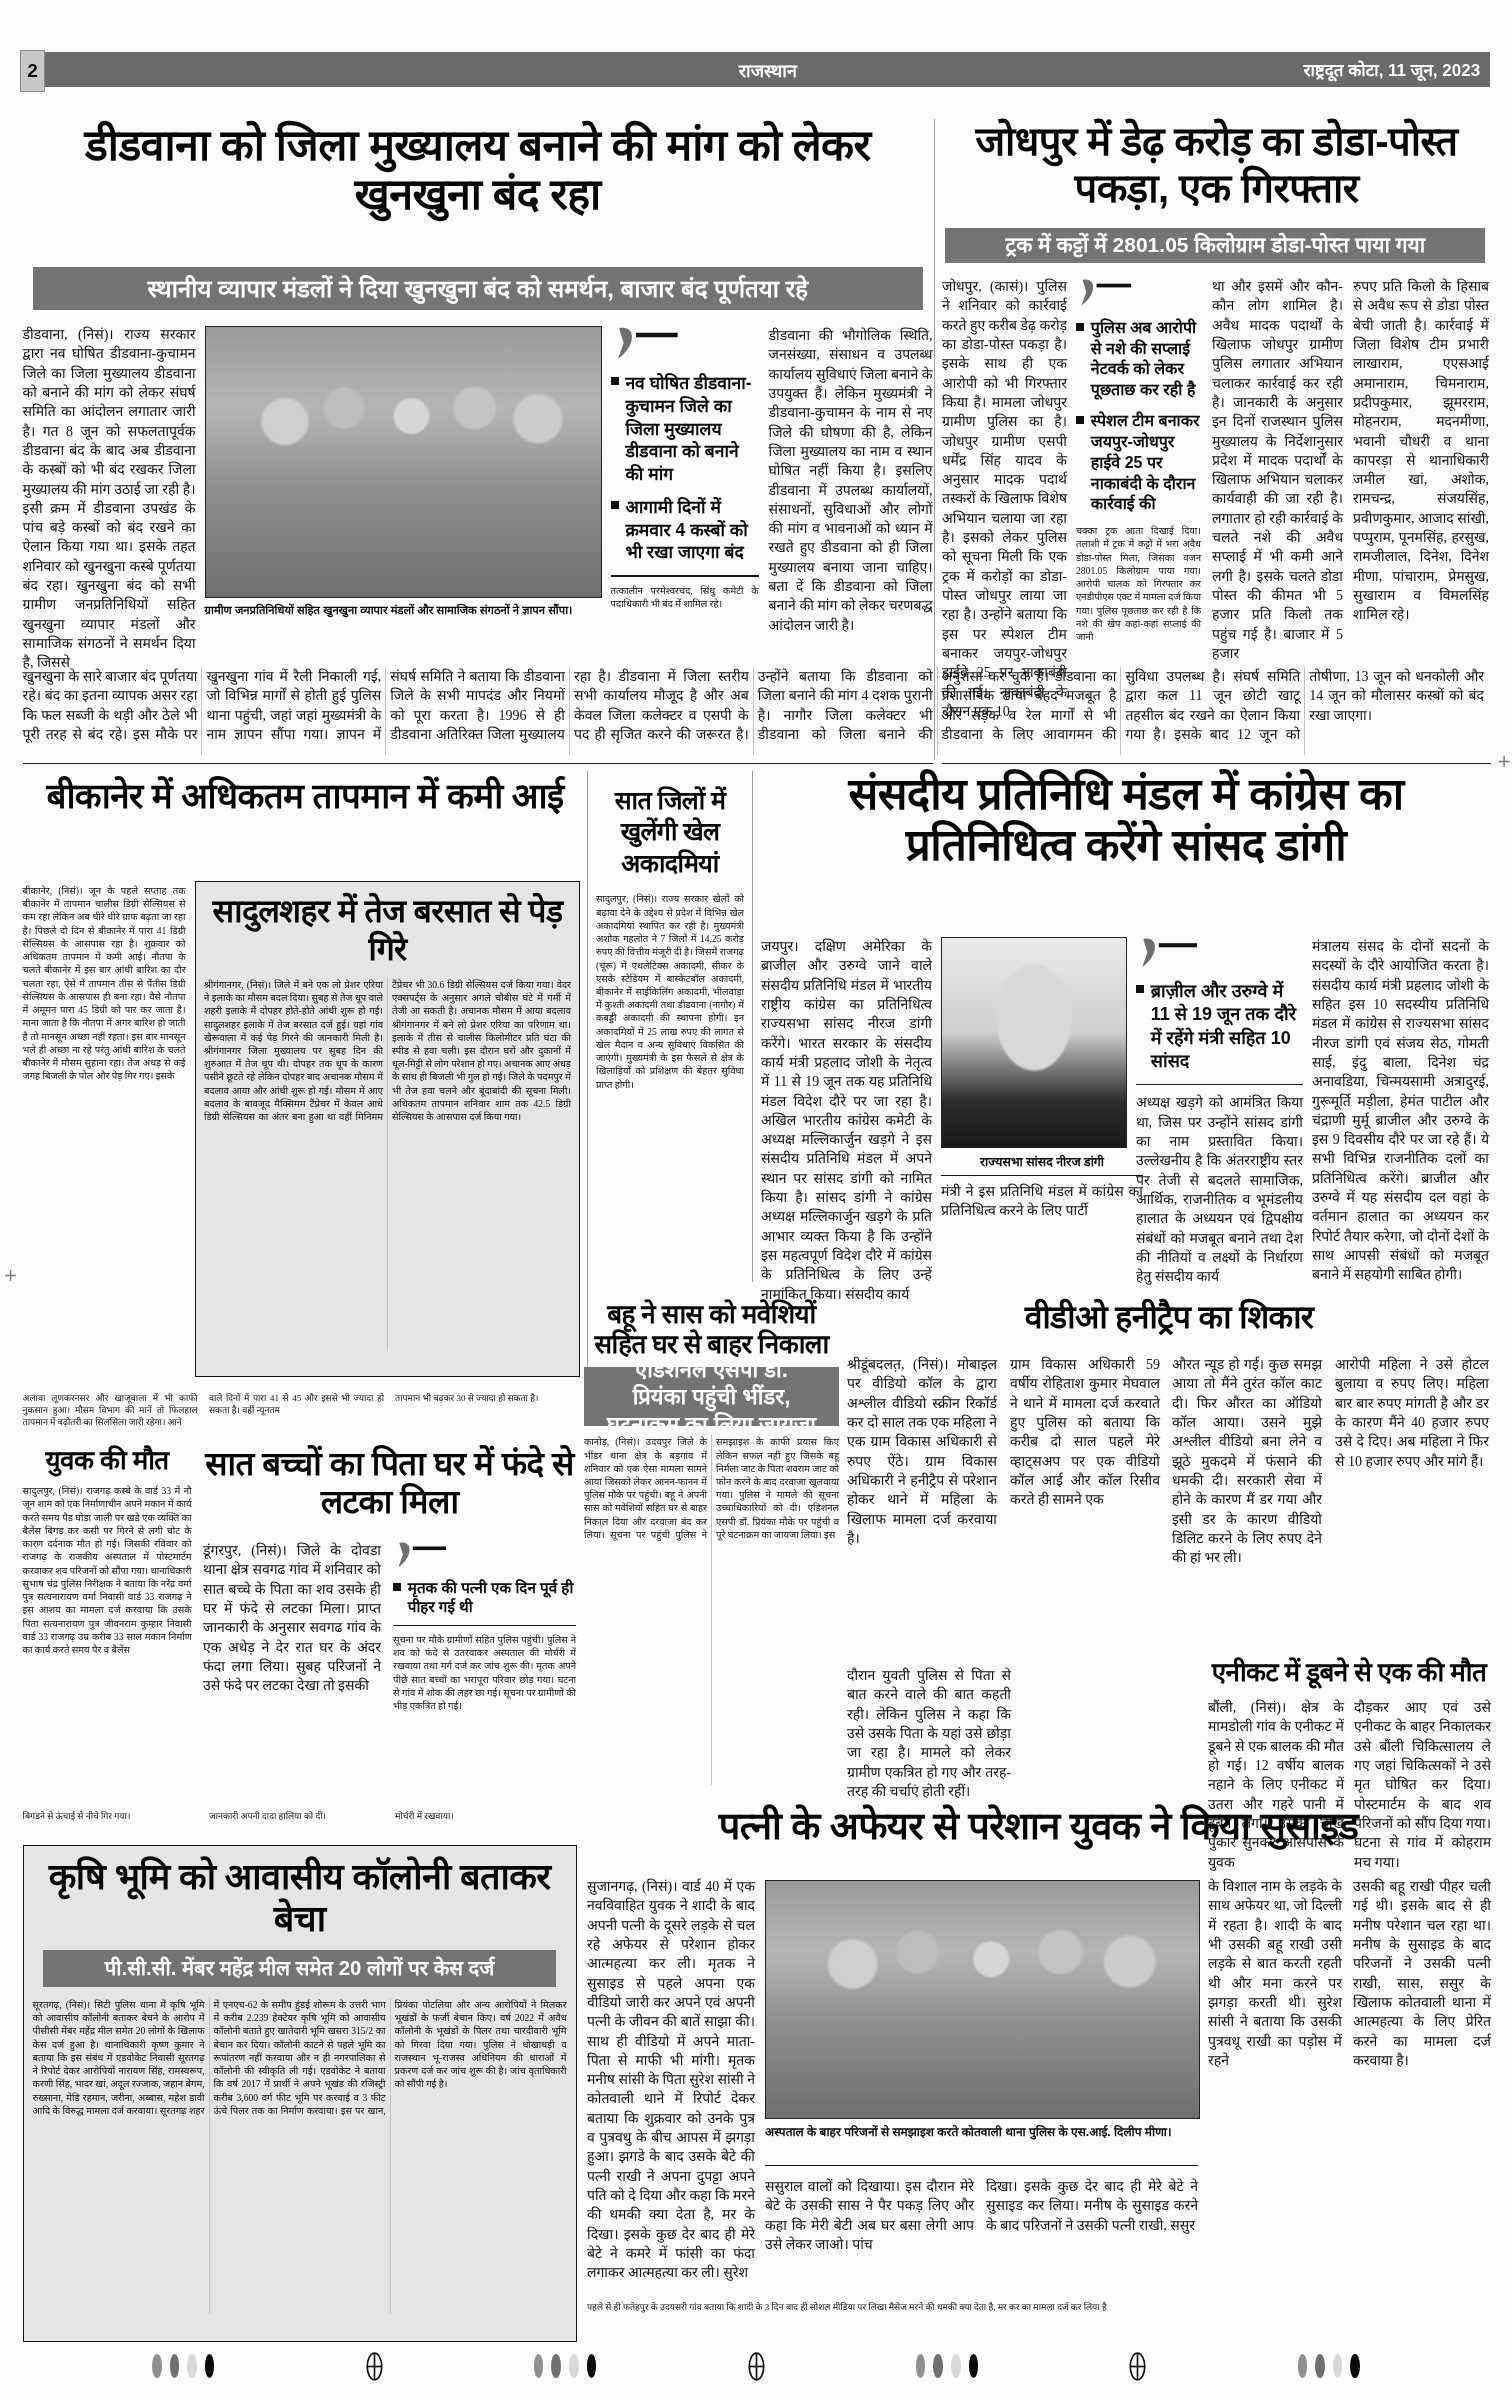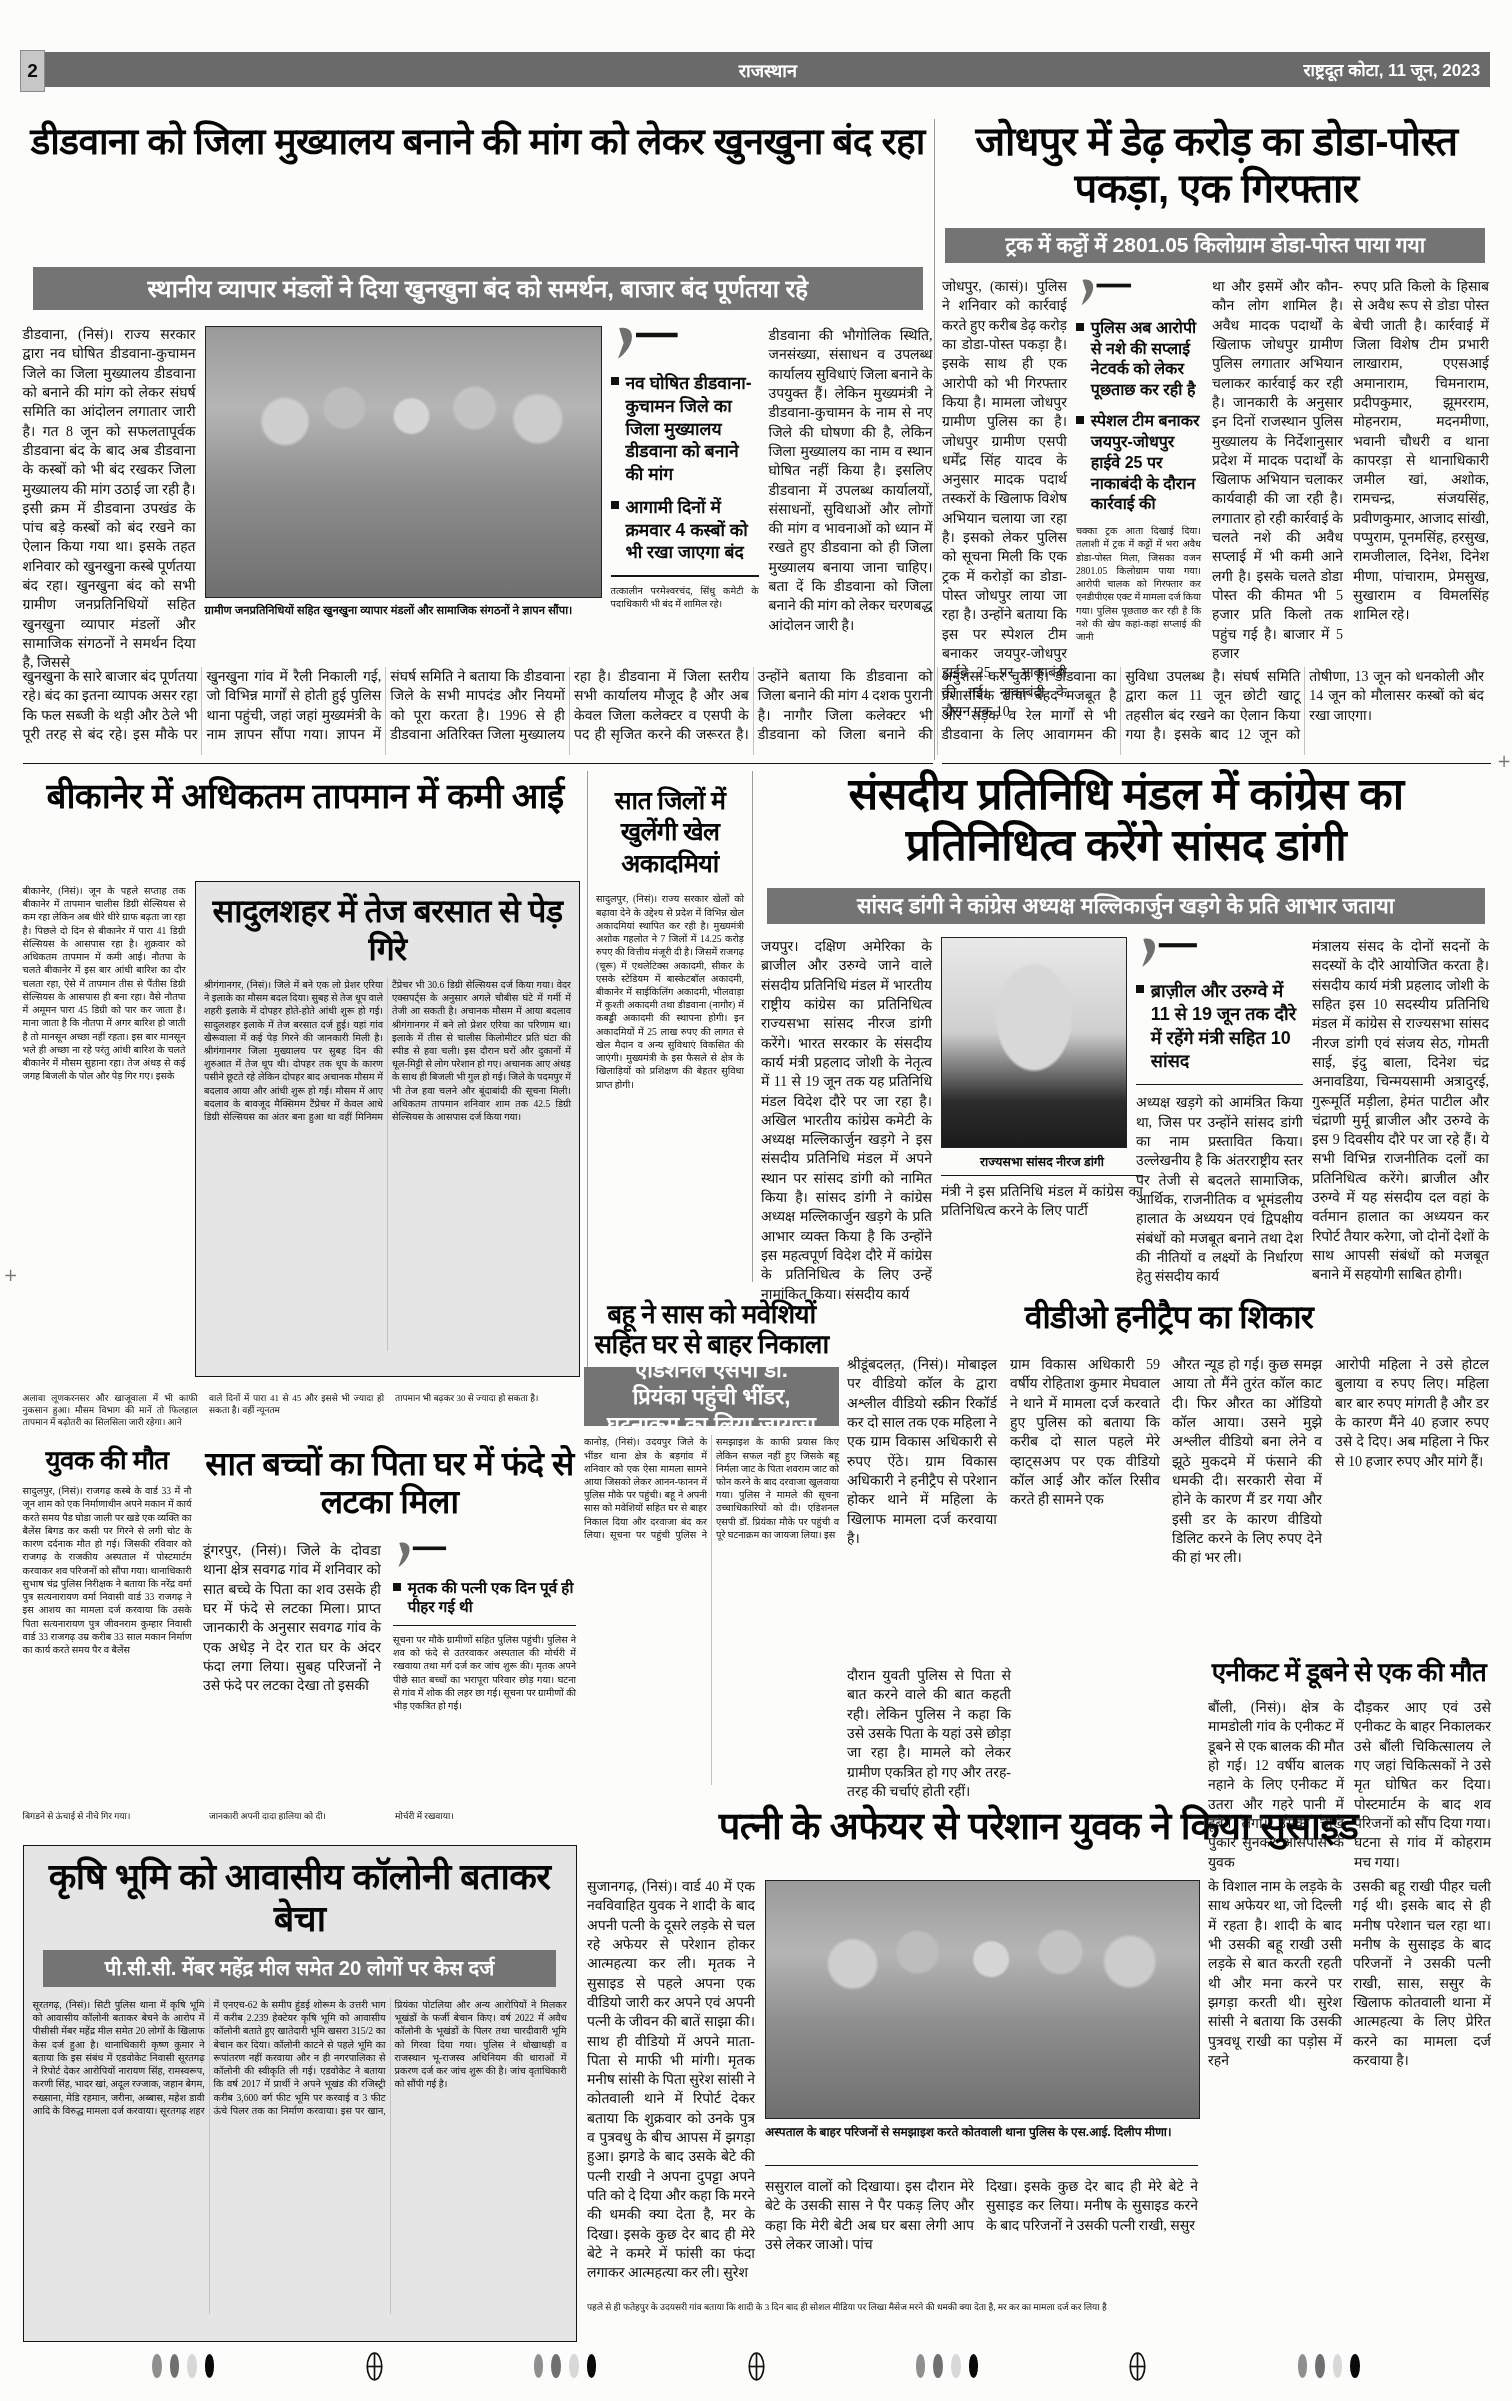--- a/index.html
+++ b/index.html
@@ -46,21 +46,21 @@
     <div class="abs" style="left:0;top:-2.3px;width:22.6px;height:40px;background:#c7c7c7;border:0.6px solid #8a8a8a;display:flex;align-items:center;justify-content:center;">
       <span style="font-family:'Liberation Sans',sans-serif;font-weight:700;font-size:19px;">2</span>
     </div>
     <div class="abs" style="left:25px;top:0;width:1445px;height:35px;background:#6a6a6a;display:flex;align-items:center;">
       <span style="position:absolute;left:50%;transform:translateX(-50%);color:#fff;font-family:'Liberation Sans',sans-serif;font-weight:700;font-size:18px;">राजस्थान</span>
       <span style="position:absolute;right:10.2px;color:#fff;font-family:'Liberation Sans',sans-serif;font-weight:700;font-size:17px;">राष्ट्रदूत कोटा, 11 जून, 2023</span>
     </div>
   </div>
 
   <div class="abs" style="left:22.6px;top:116px;width:910px;height:647px;border-bottom:1.7px solid #141414;">
-    <div class="hl" style="position:absolute;left:0;top:4.5px;width:100%;font-size:37px;">डीडवाना को जिला मुख्यालय बनाने की मांग को लेकर खुनखुना बंद रहा</div>
+    <div class="hl" style="position:absolute;left:0;top:4.5px;width:100%;font-size:43px;">डीडवाना को जिला मुख्यालय बनाने की मांग को लेकर खुनखुना बंद रहा</div>
     <div class="gbar" style="position:absolute;left:10.2px;top:151px;width:890px;height:43px;font-size:24px;">
       <span>स्थानीय व्यापार मंडलों ने दिया खुनखुना बंद को समर्थन, बाजार बंद पूर्णतया रहे</span>
     </div>
 
     <div class="abs btxt" style="left:0;top:209px;width:173px;height:333px;">डीडवाना, (निसं)। राज्य सरकार द्वारा नव घोषित डीडवाना-कुचामन जिले का जिला मुख्यालय डीडवाना को बनाने की मांग को लेकर संघर्ष समिति का आंदोलन लगातार जारी है। गत 8 जून को सफलतापूर्वक डीडवाना बंद के बाद अब डीडवाना के कस्बों को भी बंद रखकर जिला मुख्यालय की मांग उठाई जा रही है। इसी क्रम में डीडवाना उपखंड के पांच बड़े कस्बों को बंद रखने का ऐलान किया गया था। इसके तहत शनिवार को खुनखुना कस्बे पूर्णतया बंद रहा। खुनखुना बंद को सभी ग्रामीण जनप्रतिनिधियों सहित खुनखुना व्यापार मंडलों और सामाजिक संगठनों ने समर्थन दिया है, जिससे</div>
     <div class="abs photo photo-crowd" style="left:182px;top:210px;width:395px;height:270px;"></div>
     <div class="abs cap" style="left:182px;top:487px;width:395px;">ग्रामीण जनप्रतिनिधियों सहित खुनखुना व्यापार मंडलों और सामाजिक संगठनों ने ज्ञापन सौंपा।</div>
     <div class="abs" style="left:588px;top:210px;width:148px;">
       <svg class="arrow-ic" viewBox="0 0 120 64">
           <path d="M14 4 C30 0,40 10,36 26 C33 38,24 50,12 58 L22 30 Z" fill="#6f6f6f"></path>
@@ -128,23 +128,20 @@
 
   <div class="abs" style="left:596px;top:785px;width:148px;">
     <div class="hl" style="font-size:25px;line-height:1.25;">सात जिलों में खुलेंगी खेल अकादमियां</div>
     <div class="btxt" style="margin-top:13.6px;font-size:9.6px;">सादुलपुर, (निसं)। राज्य सरकार खेलों को बढ़ावा देने के उद्देश्य से प्रदेश में विभिन्न खेल अकादमियां स्थापित कर रही है। मुख्यमंत्री अशोक गहलोत ने 7 जिलों में 14.25 करोड़ रुपए की वित्तीय मंजूरी दी है। जिसमें राजगढ़ (चूरू) में एथलेटिक्स अकादमी, सीकर के एसके स्टेडियम में बास्केटबॉल अकादमी, बीकानेर में साईकिलिंग अकादमी, भीलवाड़ा में कुश्ती अकादमी तथा डीडवाना (नागौर) में कबड्डी अकादमी की स्थापना होगी। इन अकादमियों में 25 लाख रुपए की लागत से खेल मैदान व अन्य सुविधाएं विकसित की जाएंगी। मुख्यमंत्री के इस फैसले से क्षेत्र के खिलाड़ियों को प्रशिक्षण की बेहतर सुविधा प्राप्त होगी।</div>
   </div>
 
   <div class="abs vr" style="left:752px;top:771px;height:511px;"></div>
 
   <div class="abs" style="left:761px;top:768px;width:730px;height:514px;">
     <div class="hl" style="position:absolute;left:0;top:0;width:100%;font-size:44px;">संसदीय प्रतिनिधि मंडल में कांग्रेस का प्रतिनिधित्व करेंगे सांसद डांगी</div>
-    <div class="gbar" style="position:absolute;left:5.6px;top:120px;width:718px;height:36px;font-size:21.5px;">
-      <span>सांसद डांगी ने कांग्रेस अध्यक्ष मल्लिकार्जुन खड़गे के प्रति आभार जताया</span>
-    </div>
     <div class="abs btxt" style="left:0;top:169px;width:171px;height:339px;">जयपुर। दक्षिण अमेरिका के ब्राजील और उरुग्वे जाने वाले संसदीय प्रतिनिधि मंडल में भारतीय राष्ट्रीय कांग्रेस का प्रतिनिधित्व राज्यसभा सांसद नीरज डांगी करेंगे। भारत सरकार के संसदीय कार्य मंत्री प्रहलाद जोशी के नेतृत्व में 11 से 19 जून तक यह प्रतिनिधि मंडल विदेश दौरे पर जा रहा है। अखिल भारतीय कांग्रेस कमेटी के अध्यक्ष मल्लिकार्जुन खड़गे ने इस संसदीय प्रतिनिधि मंडल में अपने स्थान पर सांसद डांगी को नामित किया है। सांसद डांगी ने कांग्रेस अध्यक्ष मल्लिकार्जुन खड़गे के प्रति आभार व्यक्त किया है कि उन्होंने इस महत्वपूर्ण विदेश दौरे में कांग्रेस के प्रतिनिधित्व के लिए उन्हें नामांकित किया। संसदीय कार्य</div>
     <div class="abs" style="left:180px;top:169px;width:202px;">
       <div class="photo photo-portrait" style="width:184px;height:209px;"></div>
       <div class="cap" style="margin-top:5.6px;text-align:center;font-size:12.4px;">राज्यसभा सांसद नीरज डांगी</div>
       <div class="hrule" style="width:100%;height:1.1px;margin-top:5.6px;"></div>
       <div class="btxt" style="margin-top:5.6px;">मंत्री ने इस प्रतिनिधि मंडल में कांग्रेस का प्रतिनिधित्व करने के लिए पार्टी</div>
     </div>
     <div class="abs" style="left:375px;top:169px;width:167px;">
       <svg class="arrow-ic" viewBox="0 0 120 64" style="width:62px;height:33px;">
           <path d="M14 4 C30 0,40 10,36 26 C33 38,24 50,12 58 L22 30 Z" fill="#6f6f6f"></path>

